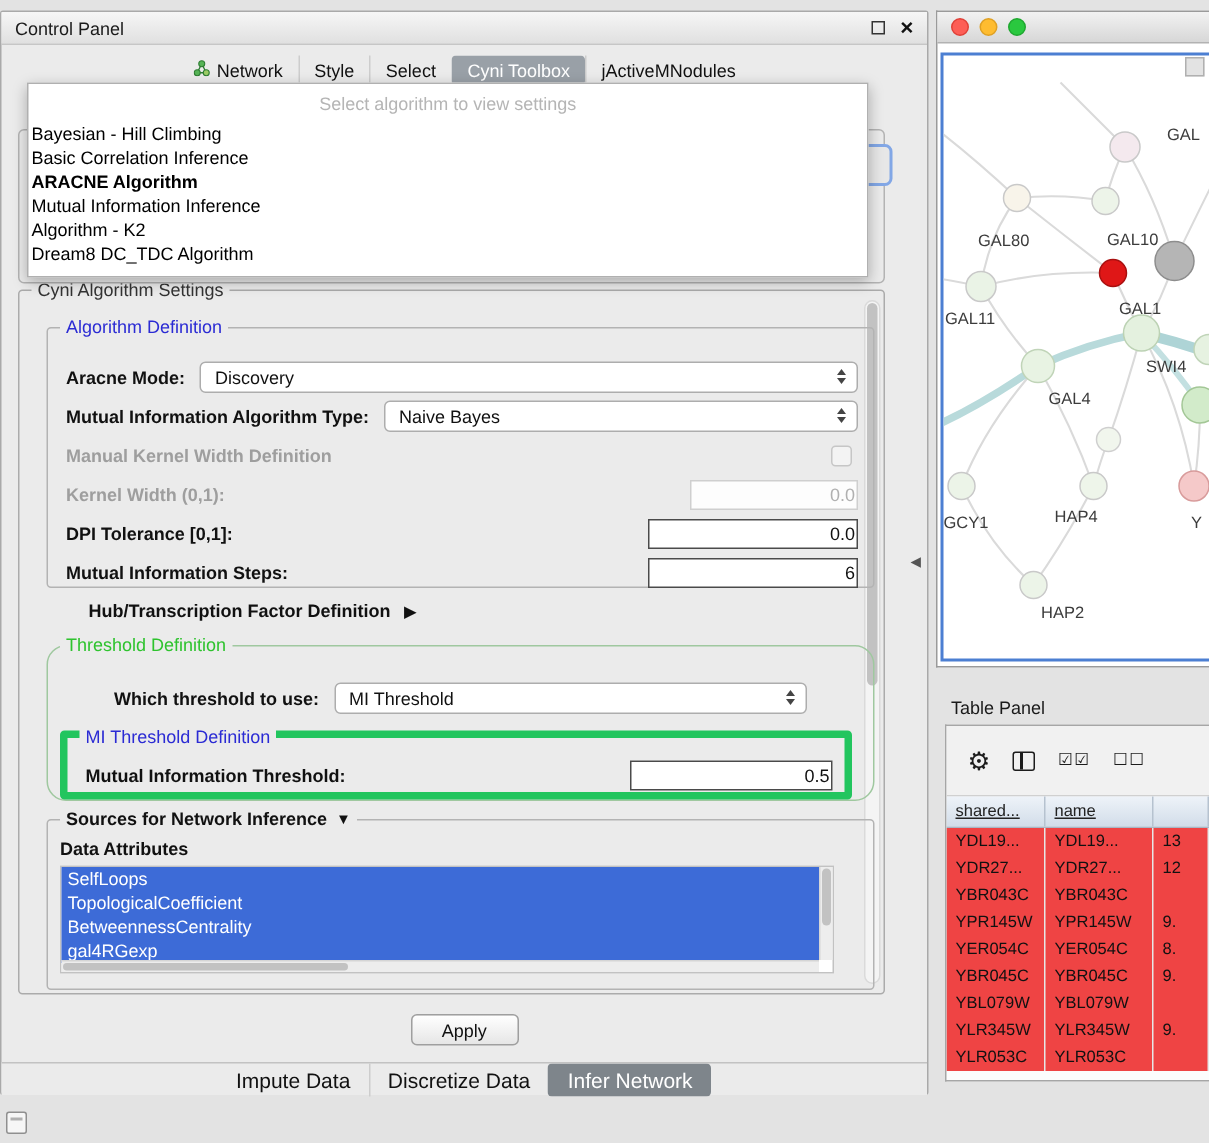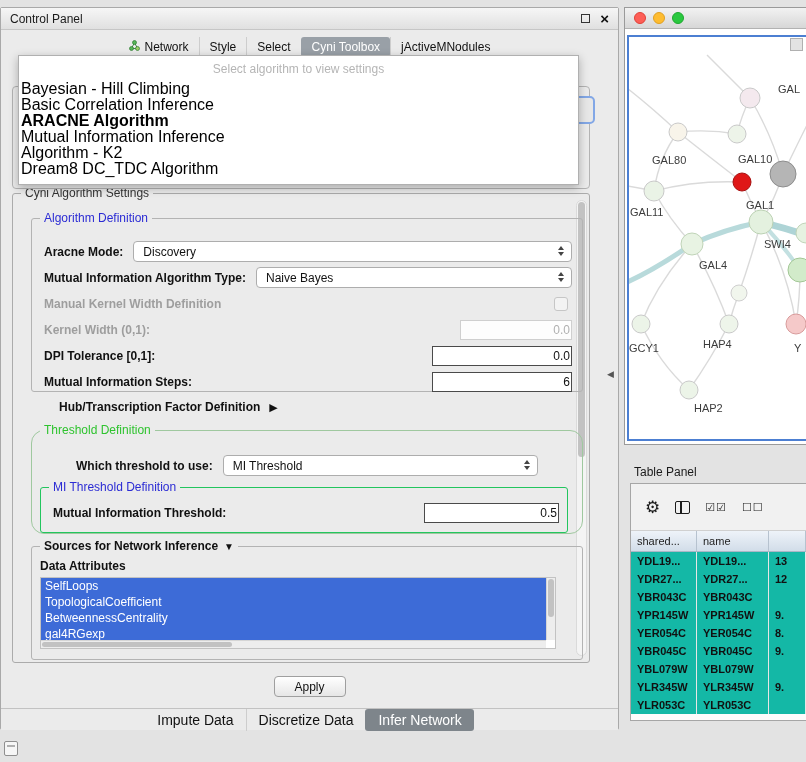--- a/index.html
+++ b/index.html
@@ -14,21 +14,21 @@
   .float-box{width:9px;height:9px;border:1.5px solid #333;}
   .close-x{font-size:15px;font-weight:bold;color:#111;line-height:1;}
   .cp-tabbar{margin-top:7px;display:flex;justify-content:center;align-items:center;}
   .tab{display:flex;align-items:center;gap:5px;padding:3px 10px;font-size:12px;color:#111;border-left:1px solid #cdcdcd;}
   .tab:first-child{border-left:none;}
   .tab.active{background:#99a0a7;color:#fff;border-radius:3px;border-left-color:transparent;}
 
   
   .algo-popup{position:absolute;left:17px;top:47px;width:561px;background:#fff;border:1px solid #b0b0b0;box-shadow:0 3px 9px rgba(0,0,0,.28);z-index:30;padding-bottom:7px;}
   .algo-placeholder{height:25px;display:flex;align-items:center;justify-content:center;color:#b5b5b5;font-size:12px;}
-  .algo-option{height:16px;line-height:16px;padding-left:2px;font-size:16px;color:#000;white-space:nowrap;}
+  .algo-option{height:16px;line-height:16px;padding-left:2px;font-size:12px;color:#000;white-space:nowrap;}
   .algo-option.selected{font-weight:bold;}
 
   
   .hidden-group{position:absolute;left:11px;top:78px;width:578px;height:103px;border:1px solid #b3b3b3;border-radius:4px;z-index:1;}
   .refresh-btn{position:absolute;left:563px;top:88px;width:31px;height:28px;border:2px solid #82a7e6;border-radius:5px;background:#e7e7e7;z-index:2;}
 
   
   .settings-group{position:absolute;left:11px;top:185px;width:578px;height:470px;border:1px solid #ababab;border-radius:3px;background:#ebebeb;}
   .group-title{position:absolute;top:-8px;left:8px;background:#ebebeb;padding:0 4px;font-size:12px;color:#333;white-space:nowrap;}
   .group-title.blue{color:#2b2bd4;}
@@ -50,21 +50,21 @@
   .num-input{height:20px;border:1px solid #4a4a4a;background:#fff;text-align:right;padding:0 1px;font-size:12px;font-family:inherit;color:#111;}
   .num-input.disabled{border-color:#cfcfcf;color:#b0b0b0;background:#fdfdfd;}
   .w112{width:112px;} .w140{width:140px;} .w135{width:135px;}
   .checkbox{width:14px;height:14px;border:1px solid #c6c6c6;border-radius:3px;background:#f3f3f3;margin-right:4px;}
 
   .hub-row{position:absolute;left:26px;top:206px;display:flex;align-items:center;gap:9px;font-weight:bold;font-size:12px;margin-left:20px;}
   .expand-arrow{font-size:11px;color:#111;}
 
   .threshold-group{position:absolute;left:18px;top:236px;width:552px;height:104px;border:1px solid #9fc89f;border-radius:13px;}
   .which-row{display:flex;align-items:center;margin:24px 44px 0 44px;height:21px;}
-  .mi-subgroup{position:absolute;left:8px;right:14px;top:56px;height:46px;border:1px solid #22c55e;border-radius:3px;}
+  .mi-subgroup{position:absolute;left:8px;right:14px;top:56px;height:46px;border:5px solid #22c55e;border-radius:3px;}
   .mi-row{display:flex;align-items:center;margin:15px 8px 0 12px;}
 
   .sources-group{position:absolute;left:18px;top:352px;width:552px;height:114px;border:1px solid #b3b3b3;border-radius:3px;}
   .sources-title{position:absolute;top:-8px;left:8px;background:#ebebeb;padding:0 4px;font-size:12px;font-weight:bold;display:flex;align-items:center;gap:6px;white-space:nowrap;}
   .collapse-down{font-size:10px;}
   .attr-label{position:absolute;left:8px;top:12px;font-weight:bold;font-size:12px;}
   .list-wrap{position:absolute;left:8px;top:30px;width:516px;height:72px;border:1px solid #c2c2c2;background:#fff;}
   .attr-item{height:16px;line-height:16px;padding-left:4px;font-size:12px;color:#fff;background:#3d6bd7;width:calc(100% - 9px);white-space:nowrap;overflow:hidden;}
   .list-vscroll{position:absolute;right:0;top:0;bottom:8px;width:9px;background:#ededed;border-left:1px solid #d5d5d5;}
   .list-vthumb{position:absolute;left:1px;top:1px;width:6px;height:38px;background:#c2c2c2;border-radius:3px;}
@@ -94,23 +94,23 @@
 
   
   .table-panel-title{position:absolute;left:634px;top:465px;font-size:12px;color:#1a1a1a;}
   .table-window{position:absolute;left:630px;top:483px;width:176px;height:238px;background:#fcfcfc;border:1px solid #a6a6a6;border-right:none;overflow:hidden;}
   .tw-toolbar{height:47px;background:#f1f1f1;border-bottom:1px solid #d0d0d0;display:flex;align-items:center;gap:15px;padding-left:14px;}
   .gear-icon{font-size:17px;color:#1c1c1c;line-height:1;}
   .col-icon{width:15px;height:13px;border:1.5px solid #1c1c1c;border-radius:2px;position:relative;}
   .col-icon::after{content:"";position:absolute;left:4px;top:0;bottom:0;width:1.5px;background:#1c1c1c;}
   .chk-icons{font-size:11px;letter-spacing:1px;color:#1c1c1c;line-height:1;}
   .tw-header{height:21px;display:flex;background:linear-gradient(#eef3f9,#d2dde9);border-bottom:1px solid #a9b7c6;}
-  .th{font-size:11px;padding:4px 0 0 6px;border-right:1px solid #b6c2cf;color:#222;white-space:nowrap;overflow:hidden;}
+  .th{font-size:11px;padding:4px 0 0 6px;border-right:1px solid #b6c2cf;color:#222;white-space:nowrap;overflow:hidden;text-decoration:underline;}
   .col0{width:66px;} .col1{width:72px;} .col2{flex:1;}
-  .tr{height:18px;display:flex;background:#14b8a6;font-weight:bold;}
+  .tr{height:18px;display:flex;background:#ef4444;}
   .td{font-size:11px;padding:3px 0 0 6px;border-right:1px solid #e6e6e6;white-space:nowrap;overflow:hidden;color:#111;}
 
   .dock-icon{position:absolute;left:4px;top:741px;width:14px;height:15px;border:1px solid #8f8f8f;border-radius:2px;background:#f6f6f6;}
   .dock-icon::after{content:"";position:absolute;left:2px;right:2px;top:3px;height:2px;background:#b0b0b0;}
 </style>
 </head>
 <body>
 
 <div class="screen">
 

